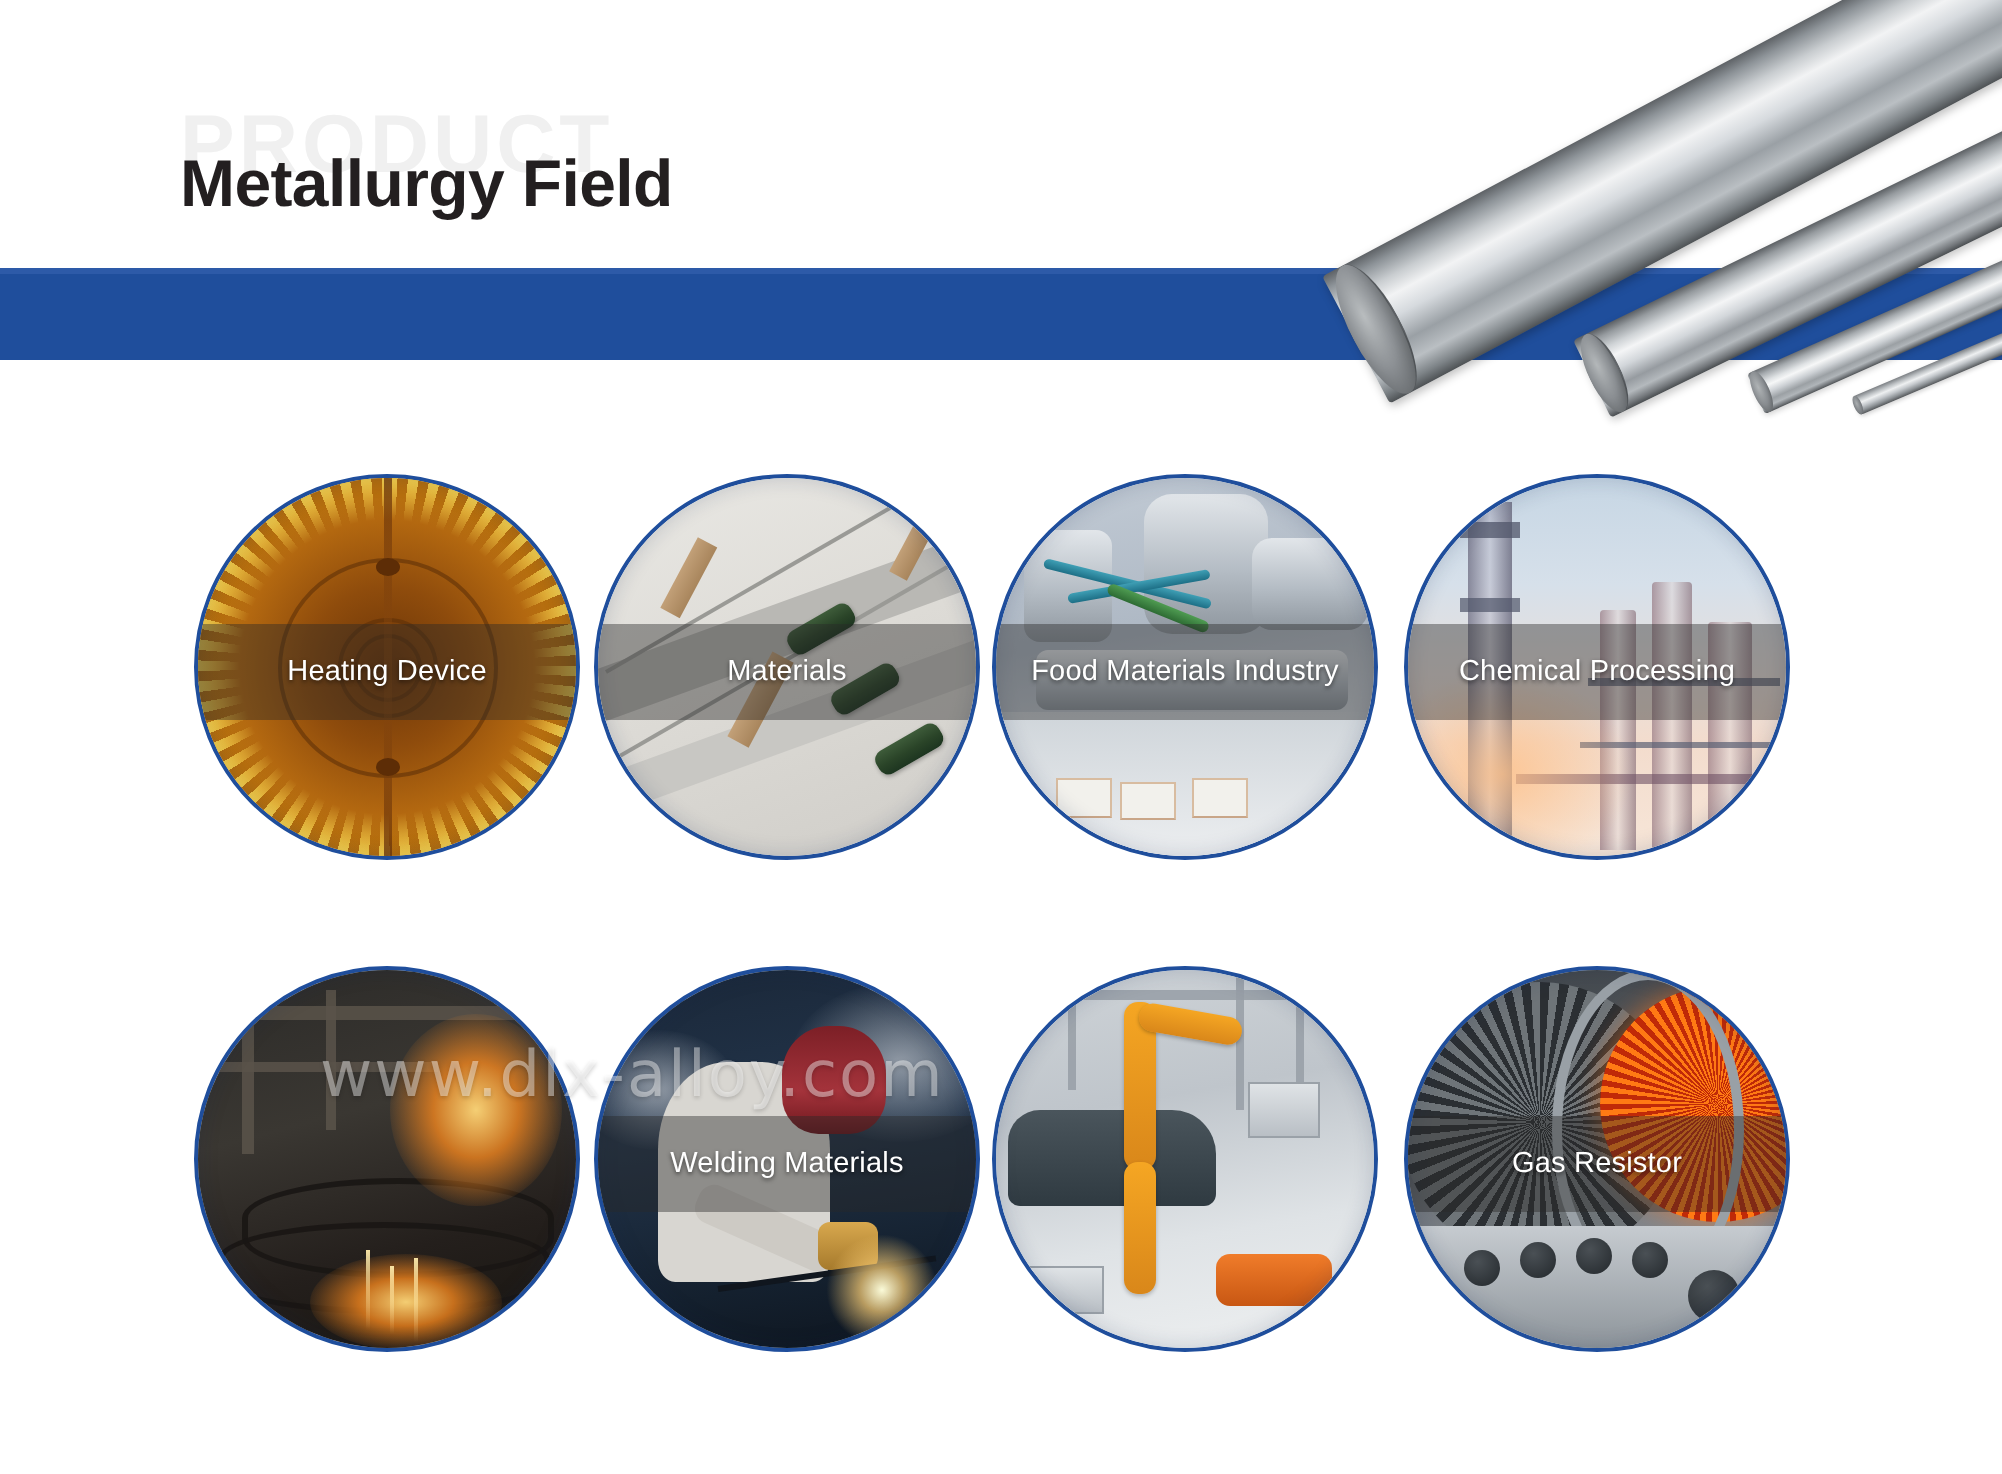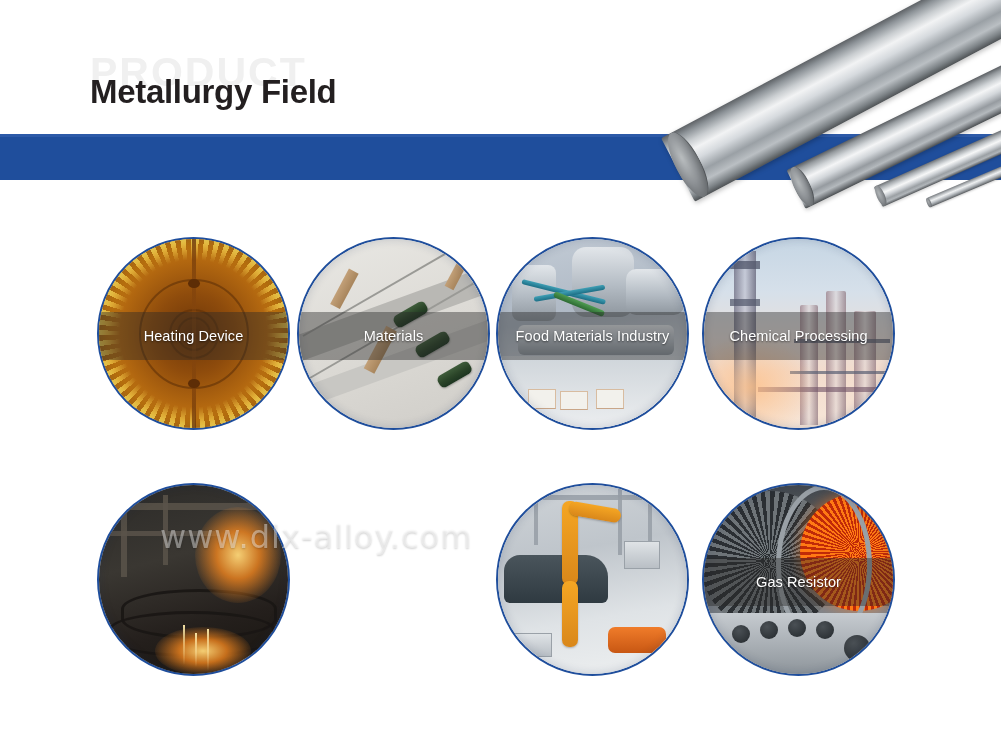--- a/index.html
+++ b/index.html
@@ -620,20 +620,36 @@
       <div class="fo-pipe" style="left:22px; top:104px; width:150px; height:44px;"></div>
       <div class="fo-pipe" style="left:10px; top:126px; width:160px; height:40px;"></div>
       <div class="fo-hot" style="left:96px; top:22px; width:86px; height:96px;"></div>
       <div class="fo-hot" style="left:56px; top:142px; width:96px; height:48px;"></div>
       <div class="fo-spark" style="left:84px; top:140px; height:40px;"></div>
       <div class="fo-spark" style="left:96px; top:148px; height:34px;"></div>
       <div class="fo-spark" style="left:108px; top:144px; height:42px;"></div>
     </div>
   </div>
 
+  <div class="cell" style="left:297px; top:483px;">
+    <div class="circle">
+      <div class="sc we-bg"></div>
+      <div class="we-smoke" style="left:96px; top:6px; width:110px; height:80px;"></div>
+      <div class="we-smoke" style="left:-10px; top:30px; width:80px; height:60px;"></div>
+      <div class="we-worker" style="left:30px; top:46px; width:86px; height:110px;"></div>
+      <div class="we-helmet" style="left:92px; top:28px; width:52px; height:54px;"></div>
+      <div class="we-arm" style="left:50px; top:104px; width:74px; height:20px; transform:rotate(24deg);"></div>
+      <div class="we-glove" style="left:110px; top:126px; width:30px; height:24px;"></div>
+      <div class="we-rod" style="left:60px; top:158px; width:110px; transform:rotate(-8deg);"></div>
+      <div class="we-flash" style="left:114px; top:132px; width:56px; height:56px;"></div>
+      <div class="label-band">
+        <span class="label-text">Welding Materials</span>
+      </div>
+    </div>
+  </div>
 
   <div class="cell" style="left:496px; top:483px;">
     <div class="circle">
       <div class="sc car-bg"></div>
       <div class="car-frame" style="left:18px; top:10px; width:160px; height:5px;"></div>
       <div class="car-frame" style="left:36px; top:0; width:4px; height:60px;"></div>
       <div class="car-frame" style="left:120px; top:0; width:4px; height:70px;"></div>
       <div class="car-frame" style="left:150px; top:14px; width:4px; height:60px;"></div>
       <div class="car-body" style="left:6px; top:70px; width:104px; height:48px;"></div>
       <div class="car-robot" style="left:64px; top:16px; width:16px; height:84px;"></div>

